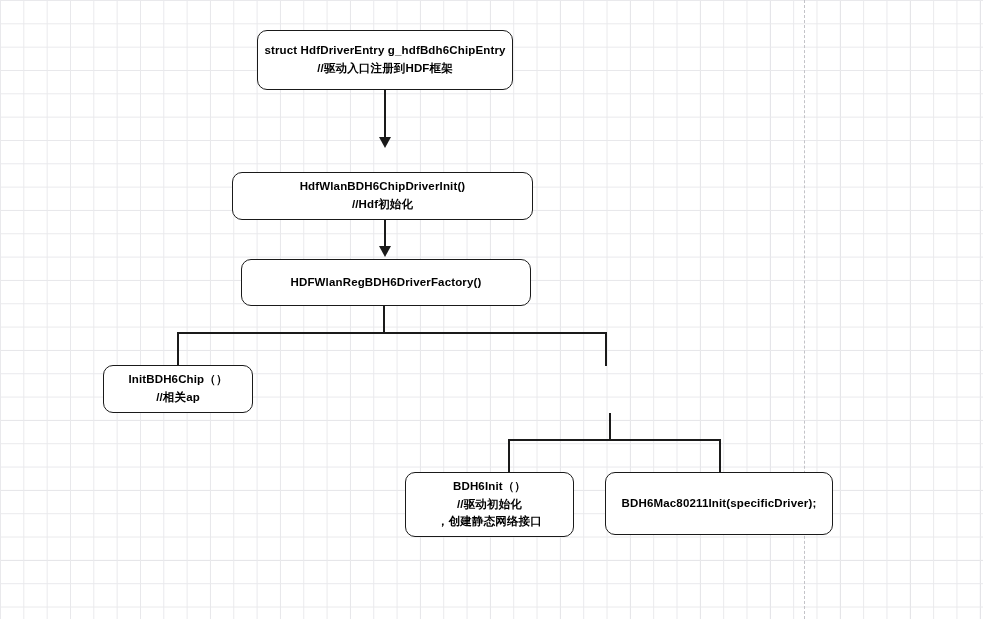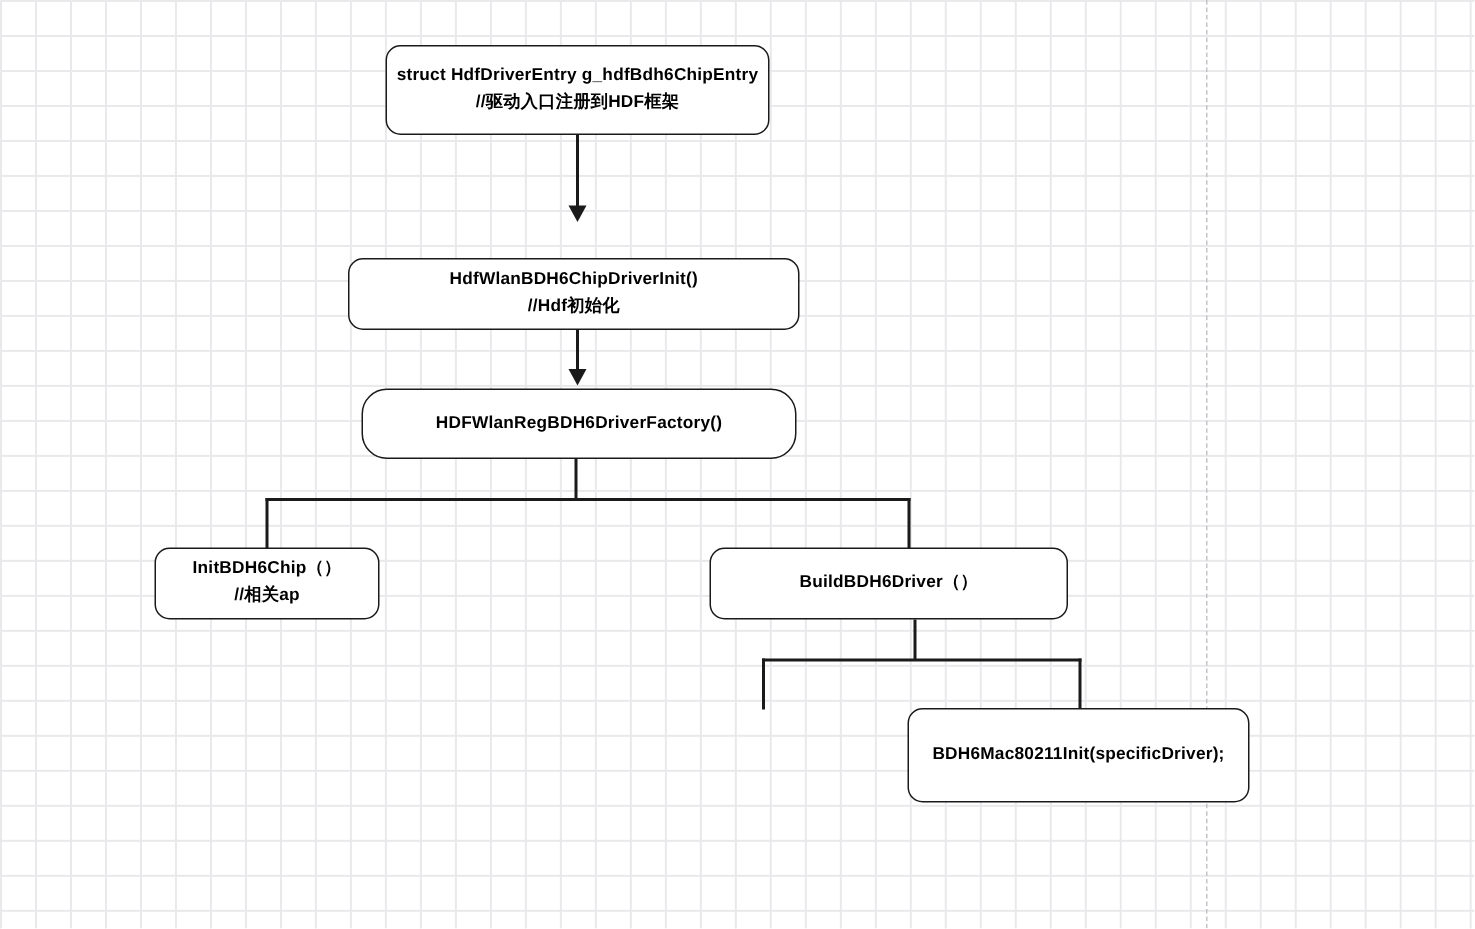--- a/index.html
+++ b/index.html
@@ -89,41 +89,43 @@
   <div class="arrowhead" style="left:379px; top:137px;"></div>
 
   <div class="node" style="left:232px; top:149px; width:301px; height:48px;margin-top:23px;">
     <span class="ln">HdfWlanBDH6ChipDriverInit()</span>
     <span class="ln">//Hdf初始化</span>
   </div>
 
   <div class="conn v" style="left:384px; top:197px; height:50px;"></div>
   <div class="arrowhead" style="left:379px; top:246px;"></div>
 
-  <div class="node" style="left:241px; top:259px; width:290px; height:47px;border-radius:17px;">
+  <div class="node" style="left:241px; top:259px; width:290px; height:47px;">
     <span class="ln">HDFWlanRegBDH6DriverFactory()</span>
   </div>
 
   <div class="conn v" style="left:383px; top:306px; height:27px;"></div>
   <div class="conn h" style="left:177px; top:332px; width:430px;"></div>
   <div class="conn v" style="left:177px; top:332px; height:34px;"></div>
   <div class="conn v" style="left:605px; top:332px; height:34px;"></div>
 
   <div class="node" style="left:103px; top:365px; width:150px; height:48px;align-items:center;">
     <span class="ln">InitBDH6Chip（）</span>
     <span class="ln">//相关ap</span>
   </div>
 
-  <div class="node" style="left:473px; top:365px; width:239px; height:48px;">
-    <span class="ln">BuildBDH6Driver（）</span>
-  </div>
 
   <div class="conn v" style="left:609px; top:413px; height:27px;"></div>
   <div class="conn h" style="left:508px; top:439px; width:213px;"></div>
   <div class="conn v" style="left:508px; top:439px; height:34px;"></div>
   <div class="conn v" style="left:719px; top:439px; height:34px;"></div>
 
+  <div class="node" style="left:405px; top:472px; width:169px; height:65px;">
+    <span class="ln">BDH6Init（）</span>
+    <span class="ln">//驱动初始化</span>
+    <span class="ln">，创建静态网络接口</span>
+  </div>
 
   <div class="node" style="left:605px; top:472px; width:228px; height:63px;">
     <span class="ln">BDH6Mac80211Init(specificDriver);</span>
   </div>
 
 </div>
 
 </body></html>

